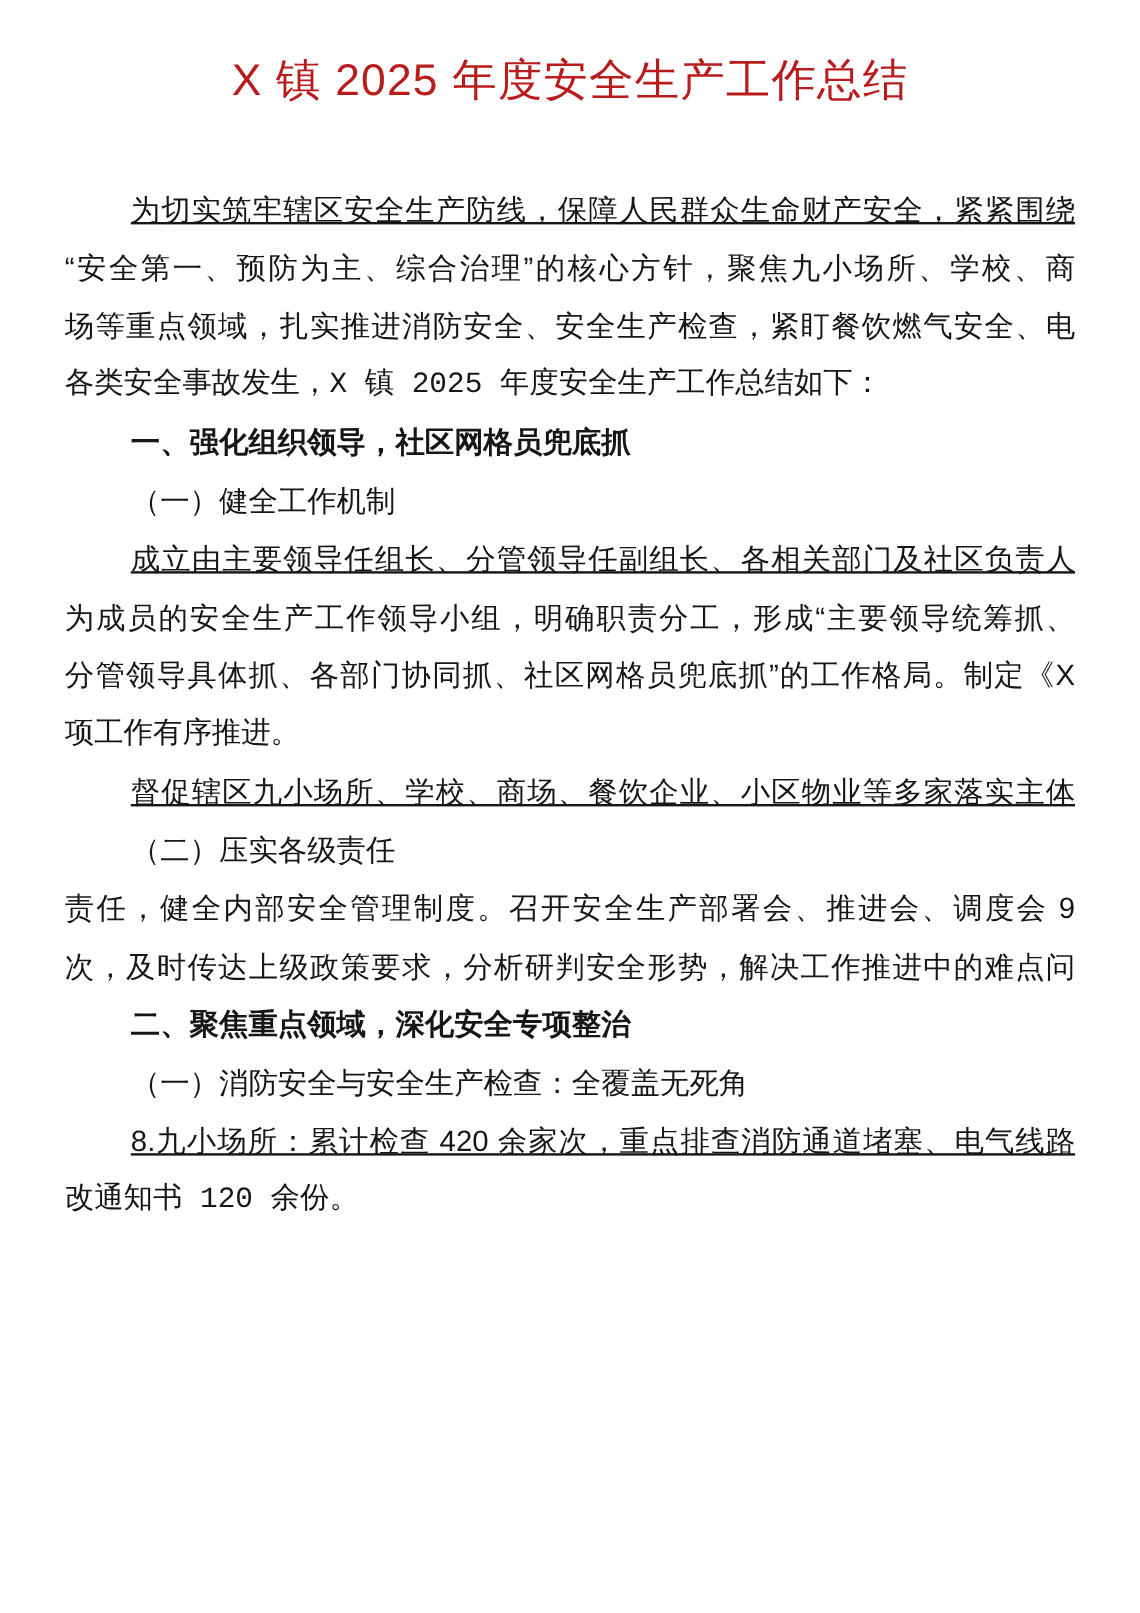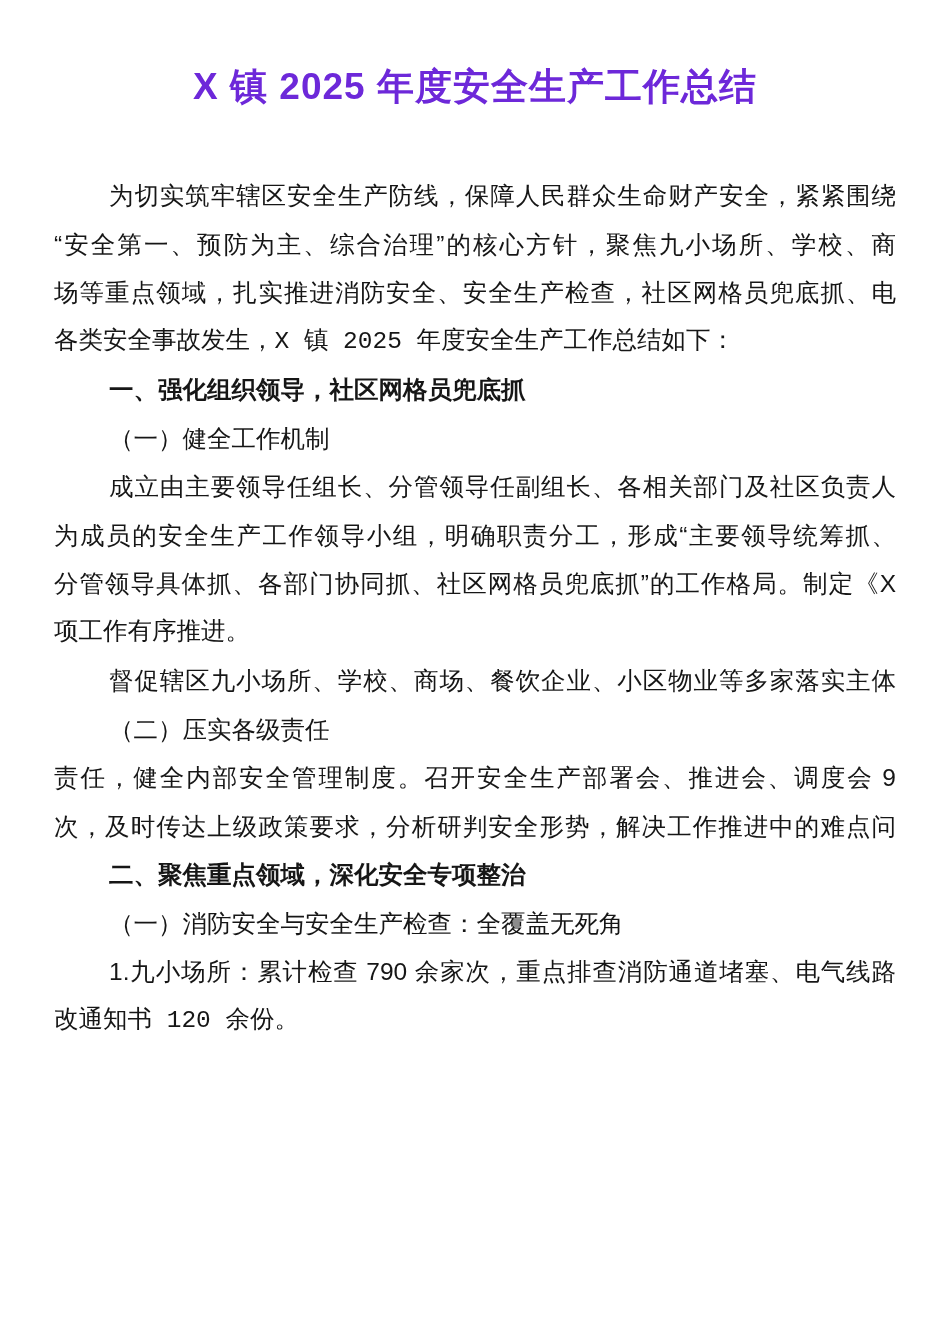--- a/index.html
+++ b/index.html
@@ -12,28 +12,28 @@
     width: 950px;
     height: 1344px;
     margin: 0 auto;
     background: #ffffff;
     color: #161616;
     font-family: "Liberation Sans", sans-serif;
     overflow: hidden;
   }
   .title {
     margin: 0;
-    padding-top: 58px;
+    padding-top: 38px;
     height: 58px;
     line-height: 58px;
     text-align: center;
     font-size: 37px;
-    font-weight: bold;
+    font-weight: normal;
     letter-spacing: 1px;
-    color: #6d28d9;
+    color: #b91c1c;
   }
   .doc-body {
     margin-top: 56px;
     padding: 0 54px;
   }
   .line {
     height: 48.5px;
     line-height: 48.5px;
     font-size: 24.5px;
     text-align: justify;
@@ -41,50 +41,51 @@
     overflow: hidden;
     white-space: nowrap;
     color: #161616;
   }
   .line.last {
     text-align-last: left;
     font-family: Liberation Mono, monospace;
   }
   .line.first {
     text-indent: 55px;
+    text-decoration: underline;
   }
   .line.heading1 {
     font-weight: bold;
     text-indent: 55px;
     text-align-last: left;
   }
   .line.heading2 {
     font-weight: normal;
     text-indent: 55px;
     text-align-last: left;
   }
 </style>
 </head>
 <body>
 
 <div class="page">
   <h1 class="title">X 镇 2025 年度安全生产工作总结</h1>
   <div class="doc-body">
       <div class="line paragraph first">为切实筑牢辖区安全生产防线，保障人民群众生命财产安全，紧紧围绕</div>
       <div class="line paragraph">“安全第一、预防为主、综合治理”的核心方针，聚焦九小场所、学校、商</div>
-      <div class="line paragraph">场等重点领域，扎实推进消防安全、安全生产检查，社区网格员兜底抓、电</div>
+      <div class="line paragraph">场等重点领域，扎实推进消防安全、安全生产检查，紧盯餐饮燃气安全、电</div>
       <div class="line paragraph last">各类安全事故发生，X 镇 2025 年度安全生产工作总结如下：</div>
       <div class="line heading1">一、强化组织领导，社区网格员兜底抓</div>
       <div class="line heading2">（一）健全工作机制</div>
       <div class="line paragraph first">成立由主要领导任组长、分管领导任副组长、各相关部门及社区负责人</div>
       <div class="line paragraph">为成员的安全生产工作领导小组，明确职责分工，形成“主要领导统筹抓、</div>
       <div class="line paragraph">分管领导具体抓、各部门协同抓、社区网格员兜底抓”的工作格局。制定《X</div>
       <div class="line paragraph last">项工作有序推进。</div>
       <div class="line paragraph first">督促辖区九小场所、学校、商场、餐饮企业、小区物业等多家落实主体</div>
       <div class="line heading2">（二）压实各级责任</div>
       <div class="line paragraph">责任，健全内部安全管理制度。召开安全生产部署会、推进会、调度会 9</div>
       <div class="line paragraph">次，及时传达上级政策要求，分析研判安全形势，解决工作推进中的难点问</div>
       <div class="line heading1">二、聚焦重点领域，深化安全专项整治</div>
       <div class="line heading2">（一）消防安全与安全生产检查：全覆盖无死角</div>
-      <div class="line paragraph first">1.九小场所：累计检查 790 余家次，重点排查消防通道堵塞、电气线路</div>
+      <div class="line paragraph first">8.九小场所：累计检查 420 余家次，重点排查消防通道堵塞、电气线路</div>
       <div class="line paragraph last">改通知书 120 余份。</div>
     </div>
 </div>
 
 </body></html>

